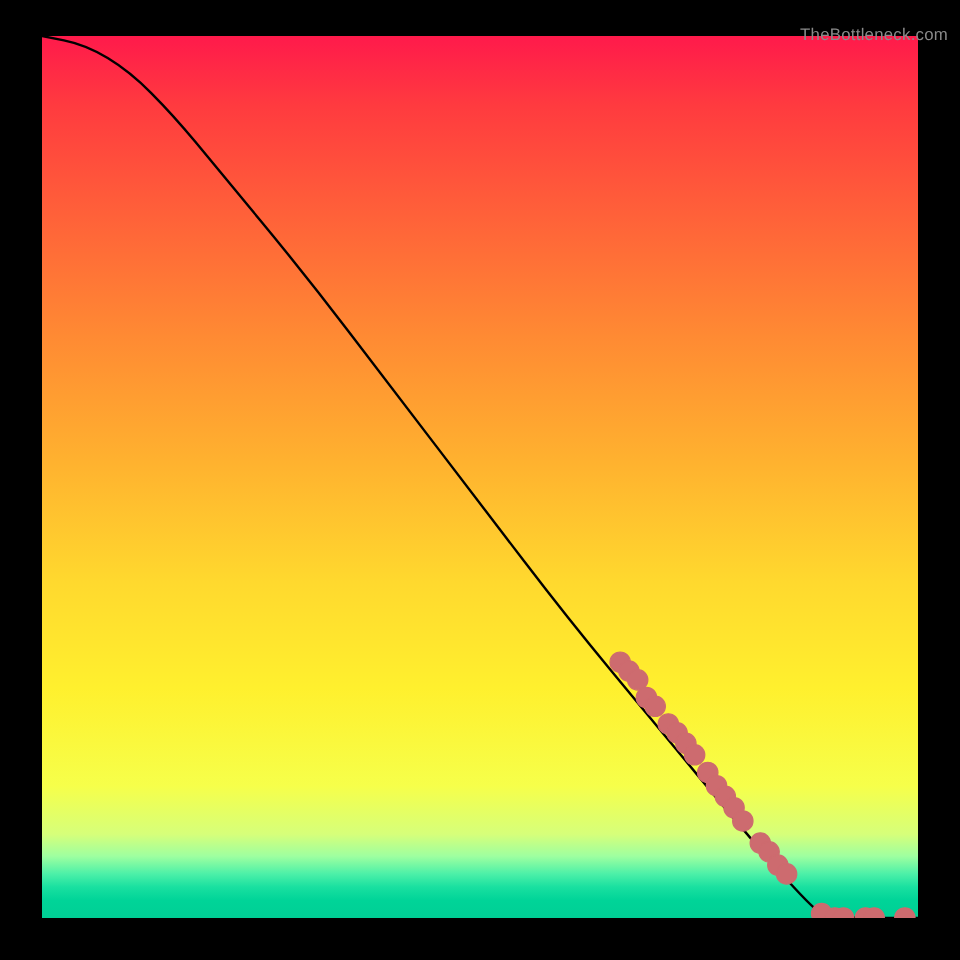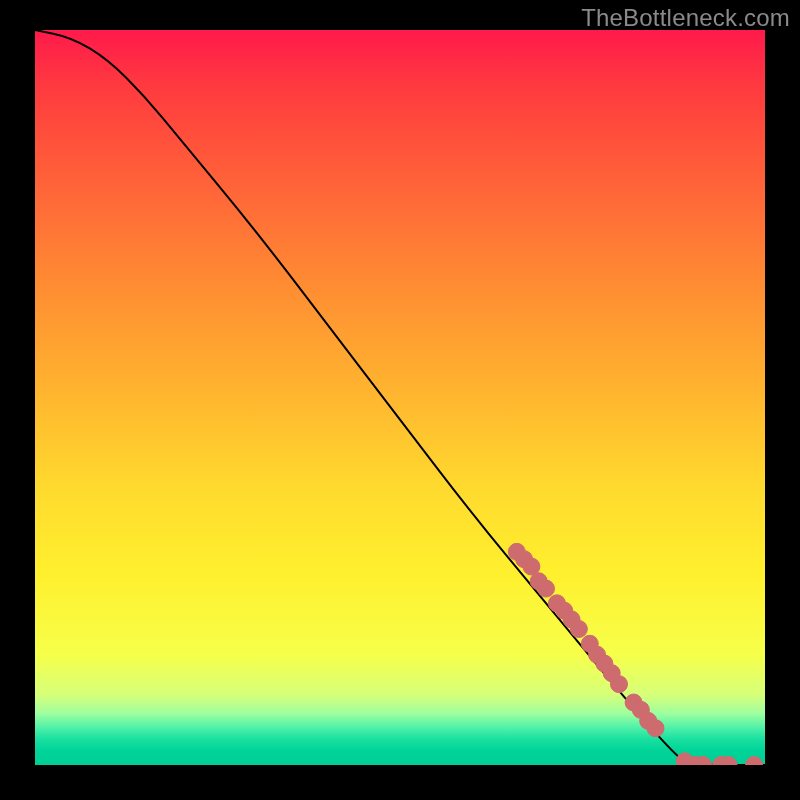--- a/index.html
+++ b/index.html
@@ -10,24 +10,24 @@
   }
   .stage {
     position: relative;
     width: 800px;
     height: 800px;
     background: #000;
     overflow: hidden;
   }
   .watermark {
     position: absolute;
-    top: 4px;
+    top: 20px;
     right: 10px;
     color: #8a8a8a;
-    font-size: 24px;
+    font-size: 14px;
     font-weight: 400;
     letter-spacing: 0.2px;
     z-index: 5;
     text-align: right;
     font-family: Arial, Helvetica, sans-serif;
   }
   .plot {
     position: absolute;
     left: 35px;
     top: 30px;

